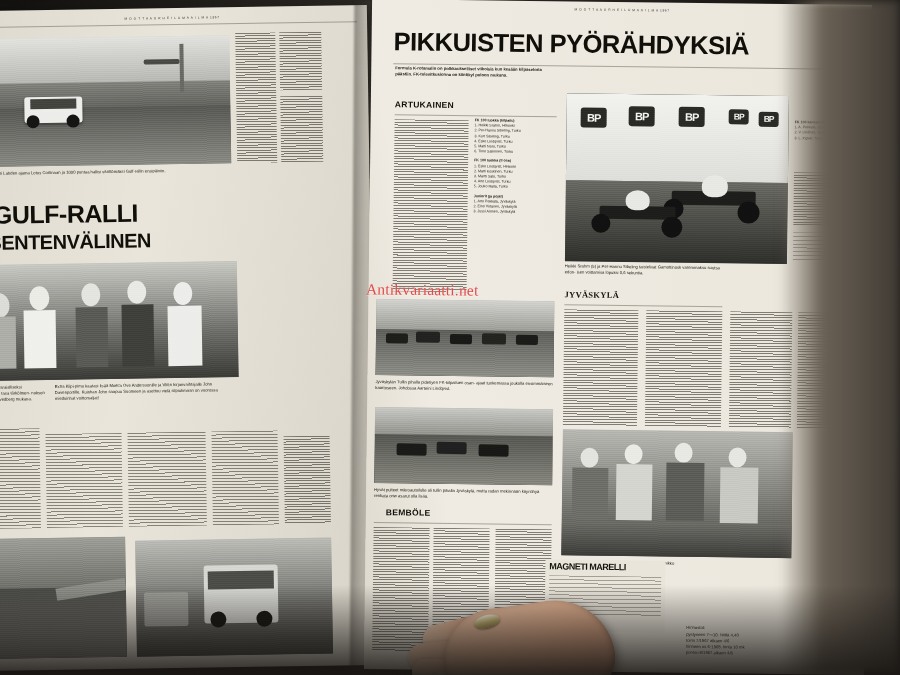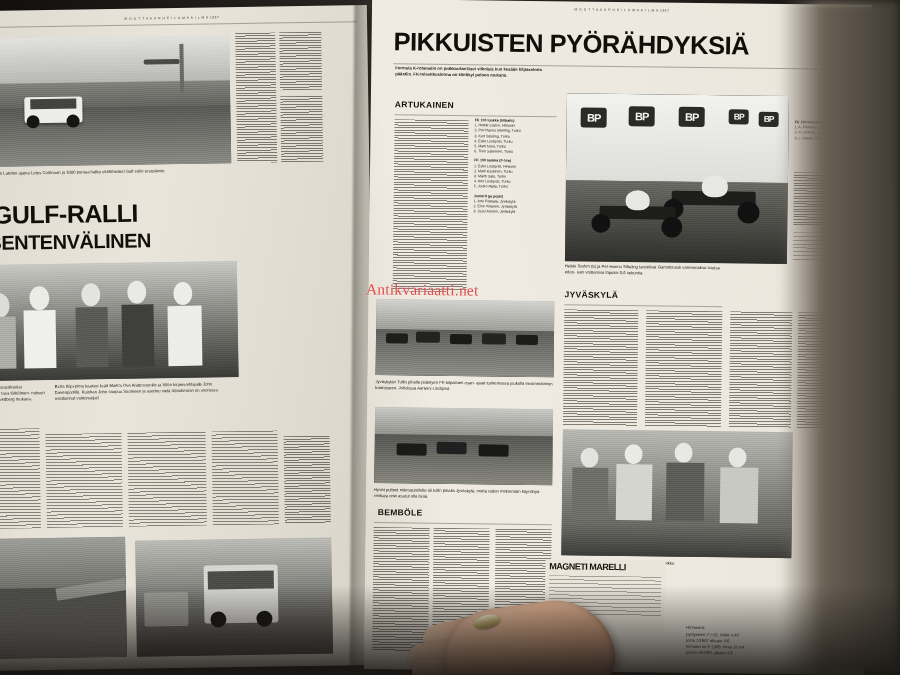--- a/index.html
+++ b/index.html
@@ -376,21 +376,21 @@
 2. V. Lindbad, Tampere
 3. L. Ingvar, Turku</div>
     </div>
     <div class="col" style="left:424px; top:168px; width:62px; height:54px;">
         <div class="lines tight"></div>
       </div>
     <div class="col" style="left:424px; top:228px; width:62px; height:30px;">
         <div class="lines sparse"></div>
       </div>
 
-    <div class="subhead" style="position:absolute; left:196px; top:288px;">JYVÄSKYLÄ</div>
+    <div class="subhead" style="position:absolute; left:196px; top:288px;font-family:Liberation Serif, serif;">JYVÄSKYLÄ</div>
     <div class="rule" style="position:absolute; left:196px; top:301px; width:158px;"></div>
     <div class="col" style="left:196px; top:308px; width:74px; height:116px;">
         <div class="lines tight"></div>
       </div>
     <div class="col" style="left:278px; top:308px; width:76px; height:116px;">
         <div class="lines tight"></div>
       </div>
     <div class="col" style="left:362px; top:308px; width:62px; height:116px;">
         <div class="lines tight"></div>
       </div>
@@ -428,21 +428,21 @@
       <div class="rect" style="left:54px; top:34px; width:36px; height:56px; background:#d5d5d0;"></div>
       <div class="blob" style="left:112px; top:12px; width:18px; height:20px; background:#e8e8e4;"></div>
       <div class="rect" style="left:104px; top:32px; width:38px; height:58px; background:#5b5b57;"></div>
       <div class="blob" style="left:166px; top:16px; width:18px; height:20px; background:#e6e6e2;"></div>
       <div class="rect" style="left:158px; top:36px; width:38px; height:56px; background:#c9c9c4;"></div>
       <div class="rect" style="left:0; top:92px; width:100%; height:34px; background:linear-gradient(180deg,#6d6d68,#3b3b38);"></div>
       <div class="grain"></div>
     </div>
     <div class="caption" style="position:absolute; left:232px; top:558px; width:170px;">Eino Pekkala ja Jussi Airinen mekaanikko</div>
 
-    <div class="subhead" style="position:absolute; left:12px; top:508px;">BEMBÖLE</div>
+    <div class="subhead" style="position:absolute; left:20px; top:508px;">BEMBÖLE</div>
     <div class="rule" style="position:absolute; left:8px; top:521px; width:178px;"></div>
     <div class="col" style="left:8px; top:528px; width:56px; height:124px;">
         <div class="lines tight"></div>
       </div>
     <div class="col" style="left:68px; top:528px; width:56px; height:124px;">
         <div class="lines tight"></div>
       </div>
     <div class="col" style="left:130px; top:528px; width:56px; height:124px;">
         <div class="lines tight"></div>
       </div>

